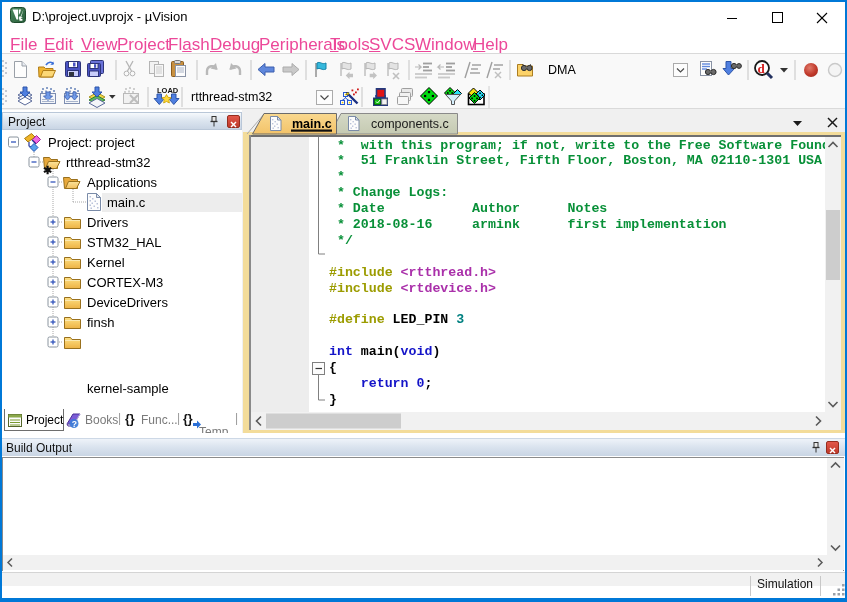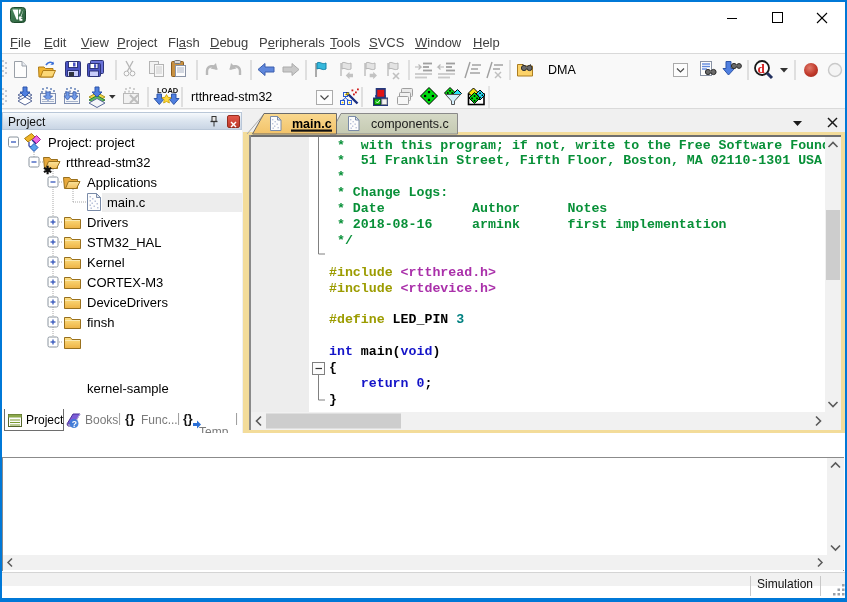--- a/index.html
+++ b/index.html
@@ -23,29 +23,30 @@
       <stop offset="0" stop-color="#4e8a60"></stop>
           <stop offset="1" stop-color="#265c38"></stop>
     </linearGradient>
       </defs>
     <rect x="0.5" y="0.5" width="15" height="15" rx="3" fill="url(#uvg)" stroke="#1d4a2c"></rect>
     <path d="M2.5 2.5 L6.5 12.5 L8 12.5 L8 2.5 Z" fill="#fff"></path>
     <path d="M8.8 2.5 L8.8 8 L10.2 5.5 L11 2.5 Z" fill="#fff"></path>
     <path d="M13.5 2.5 L10.5 9.5 L8.8 9.5 L8.8 12.5 L10.5 12.5 Z" fill="#fff" opacity="0.9"></path>
     <path d="M9.5 13.8 v-3.6 h2.8 v1 h-1.8 v0.8 h1.9 v1.8 z" fill="#fff"></path>
   </svg>
+  <div class="abs" style="left:30px;top:7px;font-size:13px;color:#000;">D:\project.uvprojx - µVision</div>
   <svg class="abs" style="left:725px;top:9px" width="105" height="14" viewBox="0 0 105 14">
     <line x1="0" y1="7.5" x2="10" y2="7.5" stroke="#000" stroke-width="1"></line>
     <rect x="45.5" y="1.5" width="10" height="10" fill="none" stroke="#000" stroke-width="1"></rect>
     <line x1="90" y1="2" x2="100" y2="12" stroke="#000" stroke-width="1.1"></line>
     <line x1="100" y1="2" x2="90" y2="12" stroke="#000" stroke-width="1.1"></line>
   </svg>
 </div>
 
-<div class="abs" id="menubar" style="left:2px;top:32px;width:716px;height:21px;background:#fff;font-size:13px;color:#404040;">
+<div class="abs" id="menubar" style="left:2px;top:32px;width:716px;height:21px;background:#fff;font-size:17px;color:#ec4899;">
   <span class="abs" style="left:8px;top:3px"><u>F</u>ile</span>
   <span class="abs" style="left:42px;top:3px"><u>E</u>dit</span>
   <span class="abs" style="left:79px;top:3px"><u>V</u>iew</span>
   <span class="abs" style="left:115px;top:3px"><u>P</u>roject</span>
   <span class="abs" style="left:166px;top:3px">Fl<u>a</u>sh</span>
   <span class="abs" style="left:208px;top:3px"><u>D</u>ebug</span>
   <span class="abs" style="left:257px;top:3px">P<u>e</u>ripherals</span>
   <span class="abs" style="left:328px;top:3px"><u>T</u>ools</span>
   <span class="abs" style="left:367px;top:3px"><u>S</u>VCS</span>
   <span class="abs" style="left:413px;top:3px"><u>W</u>indow</span>
@@ -784,20 +785,38 @@
       <path d="M10 4.5 L5.5 9 L10 13.5" fill="none" stroke="#5a5a5a" stroke-width="1.6"></path>
       <rect x="15" y="1.5" width="135" height="15" fill="#cdcdcd"></rect>
       <path d="M565 4.5 L569.5 9 L565 13.5" fill="none" stroke="#5a5a5a" stroke-width="1.6"></path>
     </svg>
   </div>
   <div class="abs" style="left:583px;top:302px;width:16px;height:17.5px;background:#f1f1f1;"></div>
 </div>
 
 <div class="abs" id="buildout" style="left:2px;top:433px;width:843px;height:139px;background:#fff;">
 
+  <div class="abs" style="left:0;top:5px;width:843px;height:18px;background:linear-gradient(180deg,#eef3f9 0%,#dbe4ef 45%,#c9d5e4 100%);border-top:1px solid #cdd8e6;">
+    <div class="abs" style="left:4px;top:2px;font-size:12px;color:#111;">Build Output</div>
+    <svg class="abs" style="left:808px;top:2px" width="12" height="13" viewBox="0 0 12 13">
+      <g stroke="#333" fill="none">
+        <rect x="4" y="1.5" width="4" height="5" fill="#e9e9e9"></rect>
+        <line x1="2.5" y1="6.5" x2="9.5" y2="6.5" stroke-width="1.3"></line>
+        <line x1="6" y1="6.5" x2="6" y2="11.5"></line>
+      </g>
+    </svg>
+    <div class="abs" style="left:824px;top:1.5px;width:13px;height:13px;background:linear-gradient(180deg,#e2574a,#c03a2b);border:1px solid #952d1f;border-radius:2px;">
+      <svg width="11" height="11" viewBox="0 0 11 11">
+          <g stroke="#fff" stroke-width="1.4">
+            <line x1="3" y1="3" x2="8" y2="8"></line>
+            <line x1="8" y1="3" x2="3" y2="8"></line>
+          </g>
+        </svg>
+    </div>
+  </div>
 
   <div class="abs" style="left:0;top:24px;width:842px;height:114px;background:#fff;border:1px solid #8b8b8b;border-bottom:none;">
 
     <div class="abs" style="left:824px;top:0;width:17px;height:97px;background:#f1f1f1;">
       <svg width="17" height="97" viewBox="0 0 17 97">
         <path d="M4 9.5 L8.5 5 L13 9.5" fill="none" stroke="#5a5a5a" stroke-width="1.6"></path>
         <path d="M4 87.5 L8.5 92 L13 87.5" fill="none" stroke="#5a5a5a" stroke-width="1.6"></path>
       </svg>
     </div>
 

